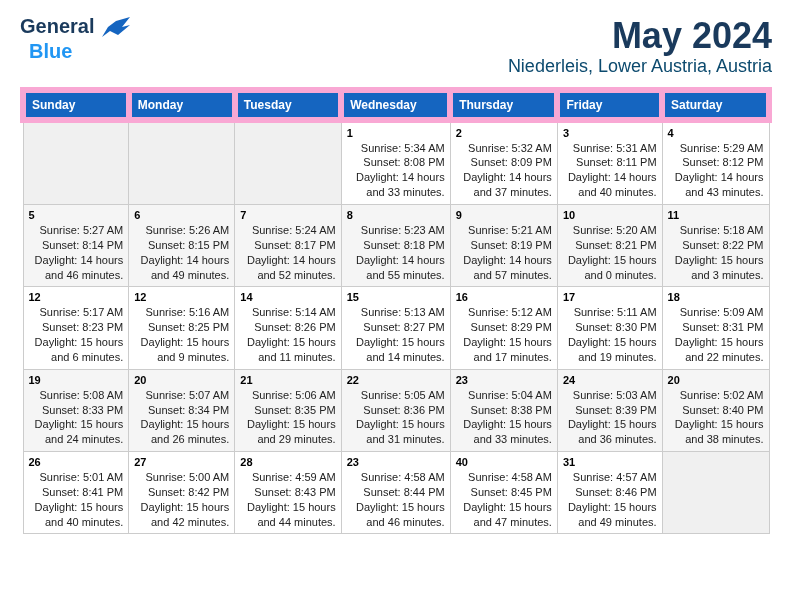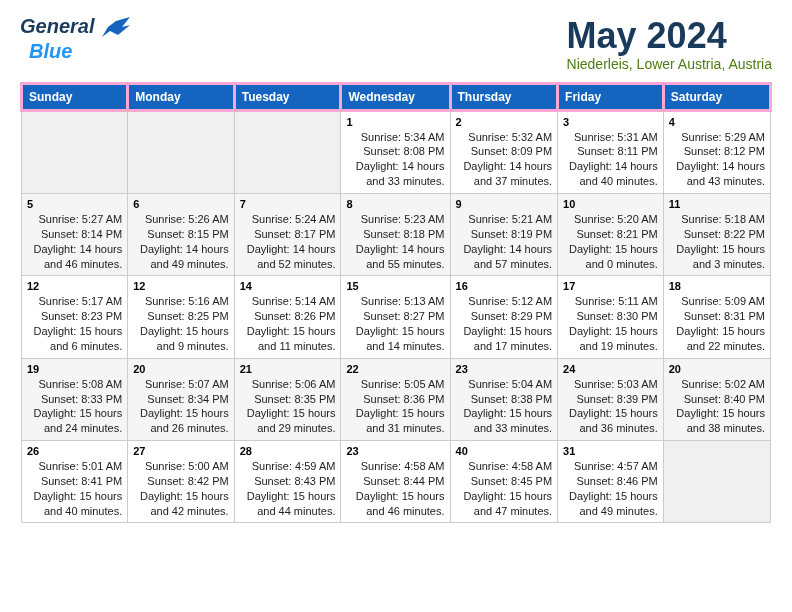--- a/index.html
+++ b/index.html
@@ -17,67 +17,66 @@
     .header {
       display: flex;
       justify-content: space-between;
       align-items: flex-start;
       margin-bottom: 10px;
     }
     .logo {
       display: flex;
       flex-direction: column;
       align-items: flex-start;
-      font-style: italic;
     }
     .logo-general {
       font-size: 20px;
       font-weight: bold;
       color: #1a3a5c;
       line-height: 1;
     }
     .logo-blue {
       font-size: 20px;
       font-weight: bold;
       color: #2196F3;
       line-height: 1;
       margin-left: 9px;
     }
     .logo-row {
       display: flex;
       align-items: center;
       gap: 2px;
     }
     .title-block {
-      text-align: left;
+      text-align: right;
     }
     .title-block h1 {
       font-size: 36px;
       font-weight: bold;
       color: #1a3a5c;
       line-height: 1.1;
     }
     .title-block h2 {
-      font-size: 14px;
-      color: #4d7c0f;
+      font-size: 18px;
+      color: #0c4a6e;
       font-weight: normal;
     }
     .calendar {
       width: 100%;
       border-collapse: collapse;
       font-size: 10.5px;
     }
     .calendar th {
       background: #1565C0;
       color: #fff;
       text-align: left;
       padding: 5px 6px;
       font-size: 12px;
       font-weight: bold;
-      border: 3px solid #f9a8d4;
+      border: 6px solid #f9a8d4;
     }
     .calendar td {
       border: 1px solid #ccc;
       vertical-align: top;
       padding: 4px 5px;
       width: 113px;
       min-height: 70px;
       background: #fff;
     }
     .calendar tr:nth-child(even) td {

